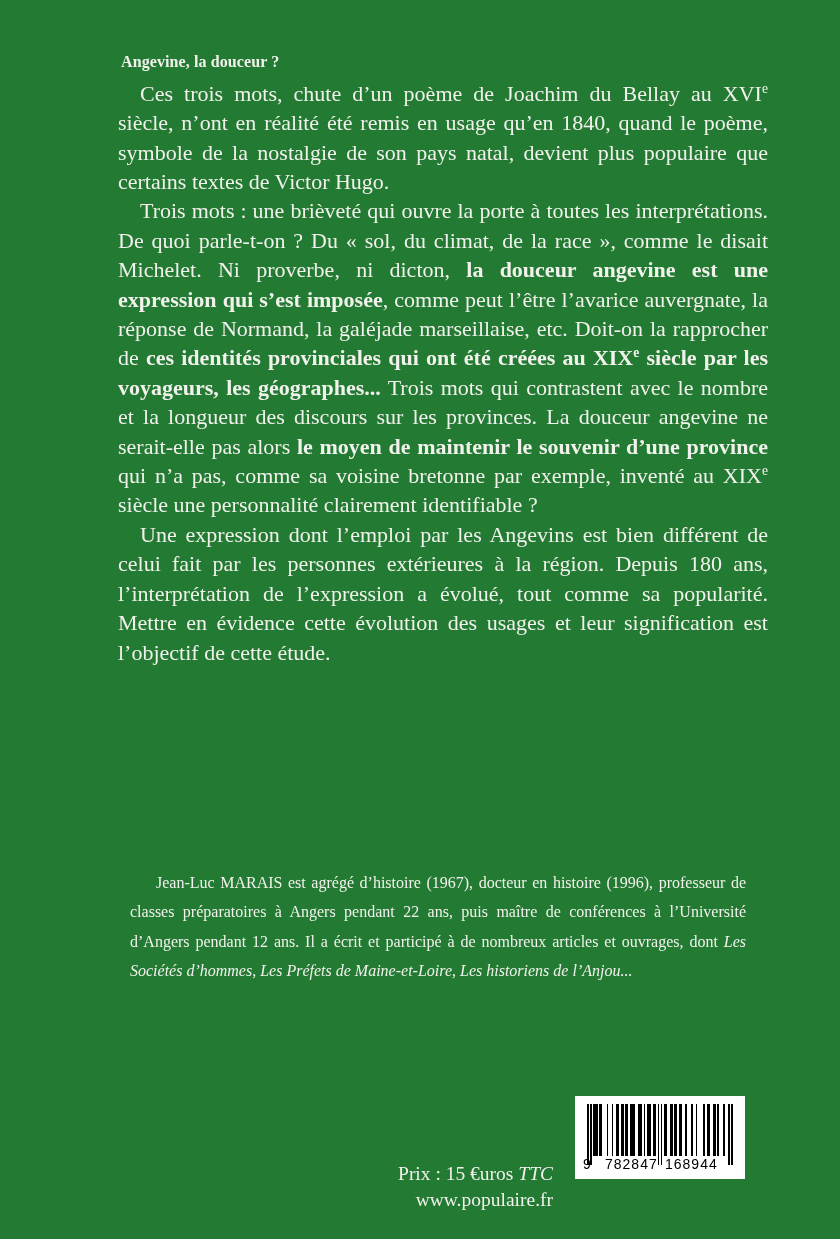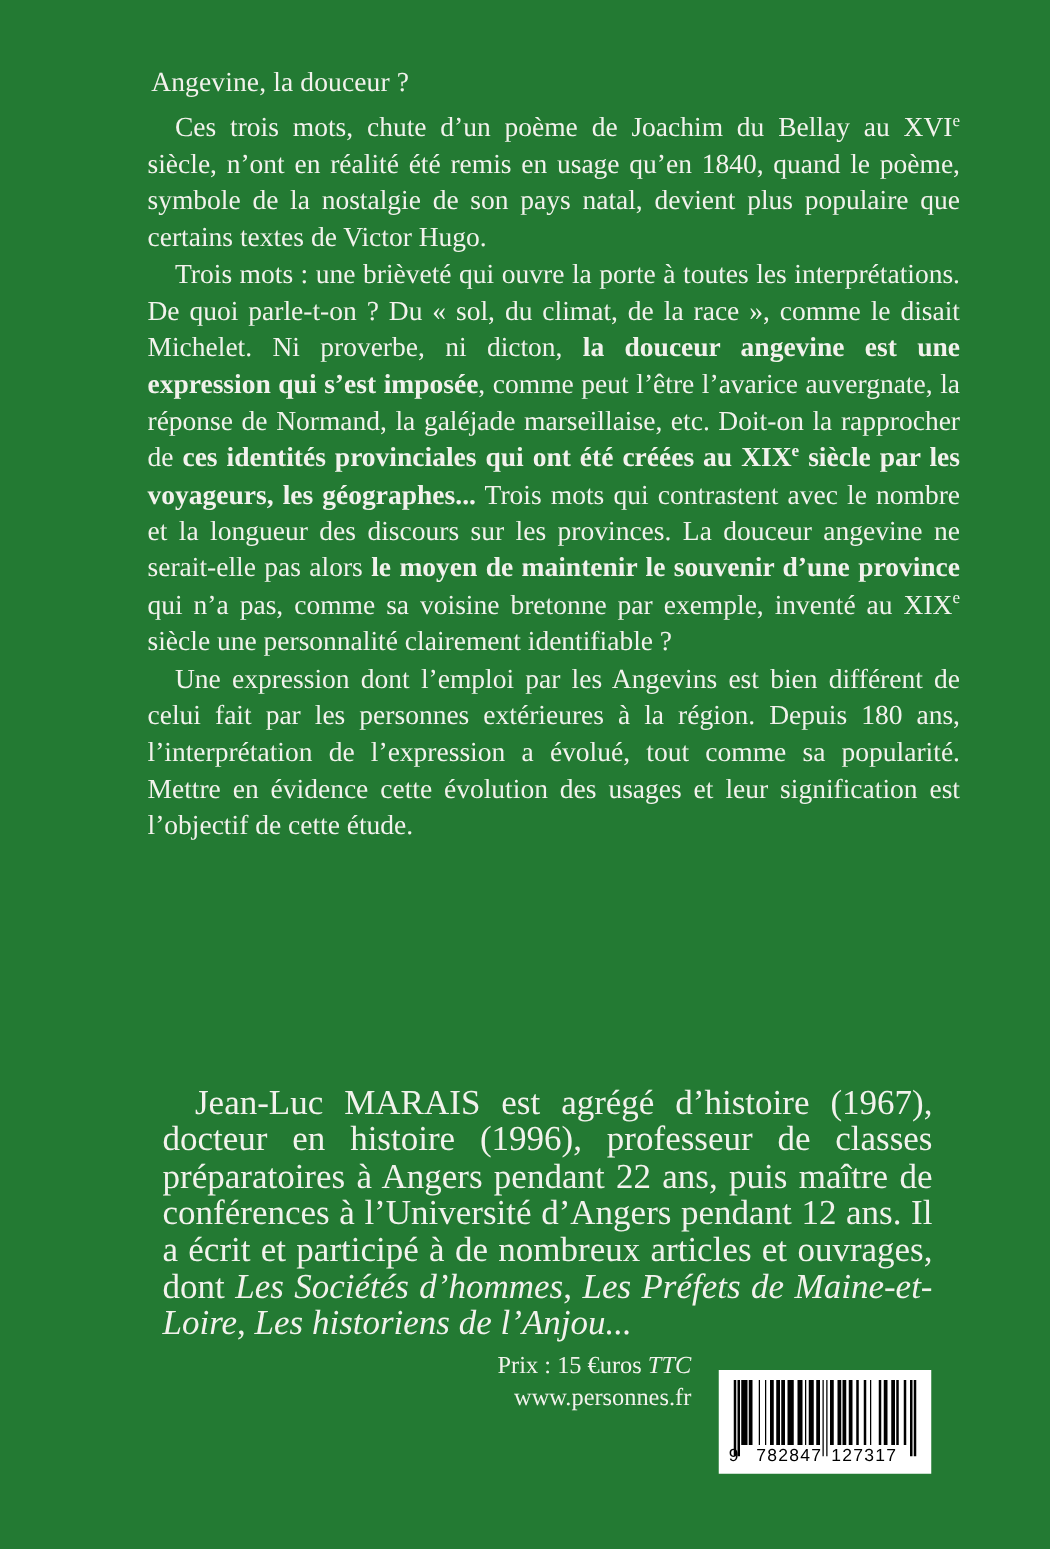--- a/index.html
+++ b/index.html
@@ -20,22 +20,22 @@
     inset: 0;
     background: #237a33;
   }
   .content {
     position: absolute;
     left: 118px;
     top: 52px;
     width: 650px;
   }
   .book-title {
-    font-size: 22px;
-    font-weight: normal;
+    font-size: 16px;
+    font-weight: bold;
     letter-spacing: 0.1px;
     margin: 0 0 6px 0;
     padding-left: 3px;
     line-height: 1.3;
   }
   .para {
     font-size: 22px;
     line-height: 29.4px;
     text-align: justify;
     text-justify: inter-word;
@@ -51,33 +51,33 @@
     vertical-align: super;
     line-height: 0;
   }
   .bio-block {
     position: absolute;
     left: 130px;
     top: 868px;
     width: 616px;
   }
   .bio {
-    font-size: 28px;
+    font-size: 16px;
     line-height: 29.4px;
     text-align: justify;
     margin: 0;
     text-indent: 26px;
   }
   .bio i, .bio em {
     font-style: italic;
   }
   .footer {
     position: absolute;
     left: 240px;
-    top: 1080px;
+    top: 1161px;
     width: 313px;
     text-align: right;
   }
   .footer-line {
     font-size: 19.5px;
     line-height: 25.5px;
     white-space: nowrap;
   }
   .footer-line i {
     font-style: italic;
@@ -142,21 +142,21 @@
   </div>
 
   <div class="bio-block">
     <p class="bio">Jean-Luc MARAIS est agrégé d’histoire (1967), docteur en histoire (1996), professeur de classes préparatoires à Angers pendant 22 ans, puis maître de conférences à l’Université d’Angers pendant 12 ans. Il a écrit et participé à de nombreux articles et ouvrages, dont <i>Les Sociétés d’hommes</i>, <i>Les Préfets de Maine-et-Loire</i>, <i>Les historiens de l’Anjou...</i></p>
   </div>
 
   <div class="footer">
     <div class="footer-line">
       <span>Prix : 15 €uros </span><i>TTC</i>
     </div>
-    <div class="footer-line">www.personnes.fr</div>
+    <div class="footer-line">www.populaire.fr</div>
   </div>
 
   <div class="barcode-box">
     <div class="barcode-bars">
         <div class="bar guard" style="width: 1.53684px;"></div>
         <div class="bar guard" style="width: 1.53684px; background: transparent;"></div>
         <div class="bar guard" style="width: 1.53684px;"></div>
         <div class="bar" style="width: 1.53684px; background: transparent;"></div>
         <div class="bar" style="width: 4.61053px;"></div>
         <div class="bar" style="width: 1.53684px; background: transparent;"></div>
@@ -210,17 +210,17 @@
         <div class="bar" style="width: 4.61053px; background: transparent;"></div>
         <div class="bar" style="width: 1.53684px;"></div>
         <div class="bar" style="width: 3.07368px; background: transparent;"></div>
         <div class="bar guard" style="width: 1.53684px;"></div>
         <div class="bar guard" style="width: 1.53684px; background: transparent;"></div>
         <div class="bar guard" style="width: 1.53684px;"></div>
       </div>
     <div class="barcode-digits">
       <span class="bc-d bc-left-digit">9</span>
       <span class="bc-d bc-group1">782847</span>
-      <span class="bc-d bc-group2">127317</span>
+      <span class="bc-d bc-group2">168944</span>
     </div>
   </div>
 
 </div>
 
 </body></html>

